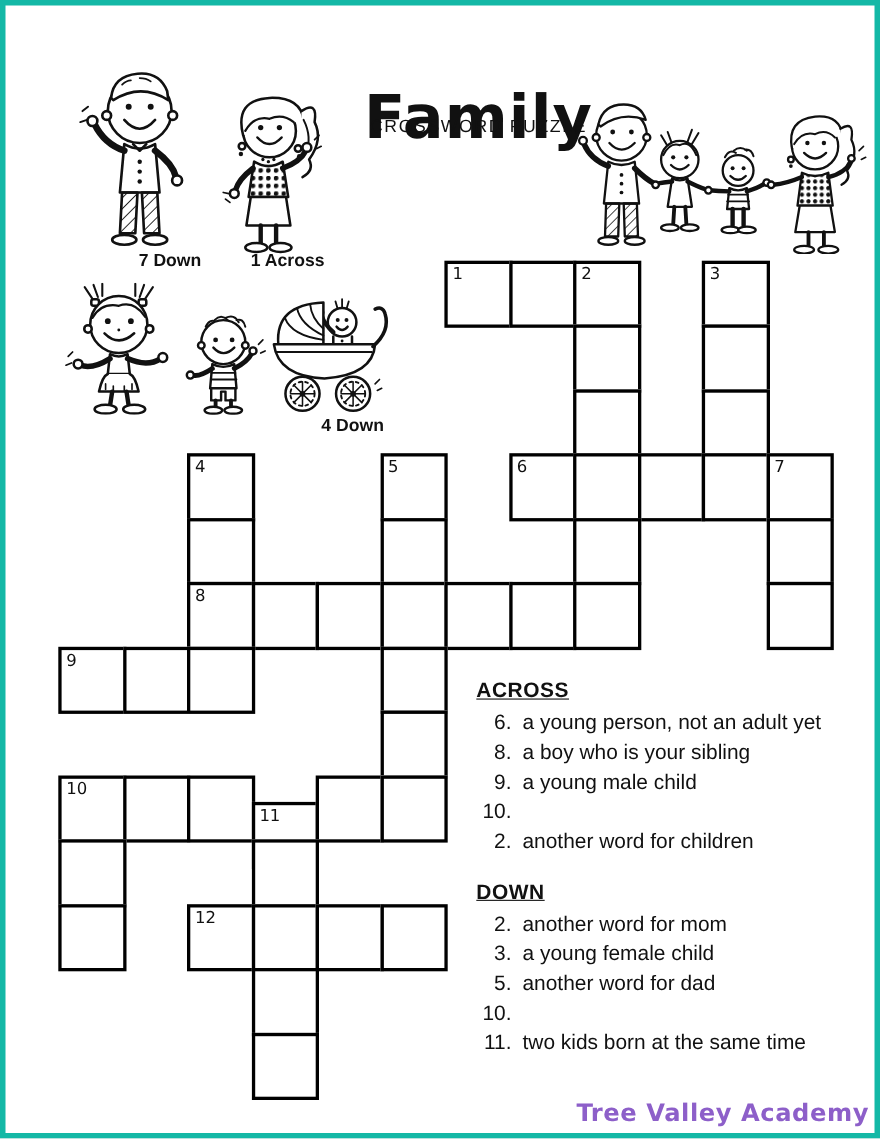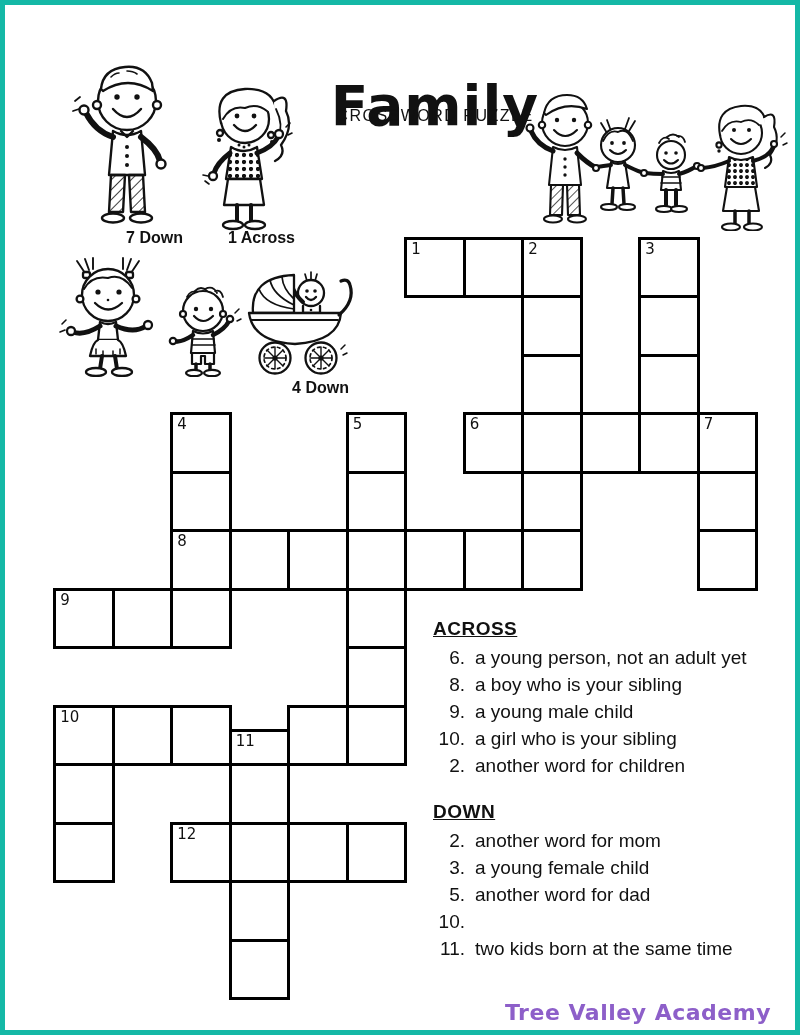--- a/index.html
+++ b/index.html
@@ -31,21 +31,21 @@
   }
   .clue-section h2{
     margin:0;font-size:19px;font-weight:bold;text-decoration:underline;
     letter-spacing:.5px;color:#111;
   }
   .clue-list{margin-top:7px;}
   .clue{display:flex;height:27px;align-items:flex-start;font-size:19px;color:#111;}
   .clue-num{width:32px;text-align:right;flex:0 0 32px;}
   .clue-text{margin-left:10px;white-space:nowrap;}
   .site-footer{
-    right:24px;top:995px;font-family:"DejaVu Sans",sans-serif;
+    right:5px;top:995px;font-family:"DejaVu Sans",sans-serif;
     font-weight:bold;font-size:22px;letter-spacing:.5px;
   }
   svg{display:block;}
 </style>
 </head>
 <body>
 
 <div class="page">
 
   <h1 class="abs page-title">Family</h1>
@@ -371,21 +371,20 @@
         <div class="clue">
           <span class="clue-num">8.</span>
           <span class="clue-text">a boy who is your sibling</span>
         </div>
         <div class="clue">
           <span class="clue-num">9.</span>
           <span class="clue-text">a young male child</span>
         </div>
         <div class="clue">
           <span class="clue-num">10.</span>
-          <span class="clue-text">a girl who is your sibling</span>
         </div>
         <div class="clue">
           <span class="clue-num">2.</span>
           <span class="clue-text">another word for children</span>
         </div>
       </div>
   </section>
 
   <section class="abs clue-section" style="left:428px;top:796px;width:360px;">
     <h2>DOWN</h2>

